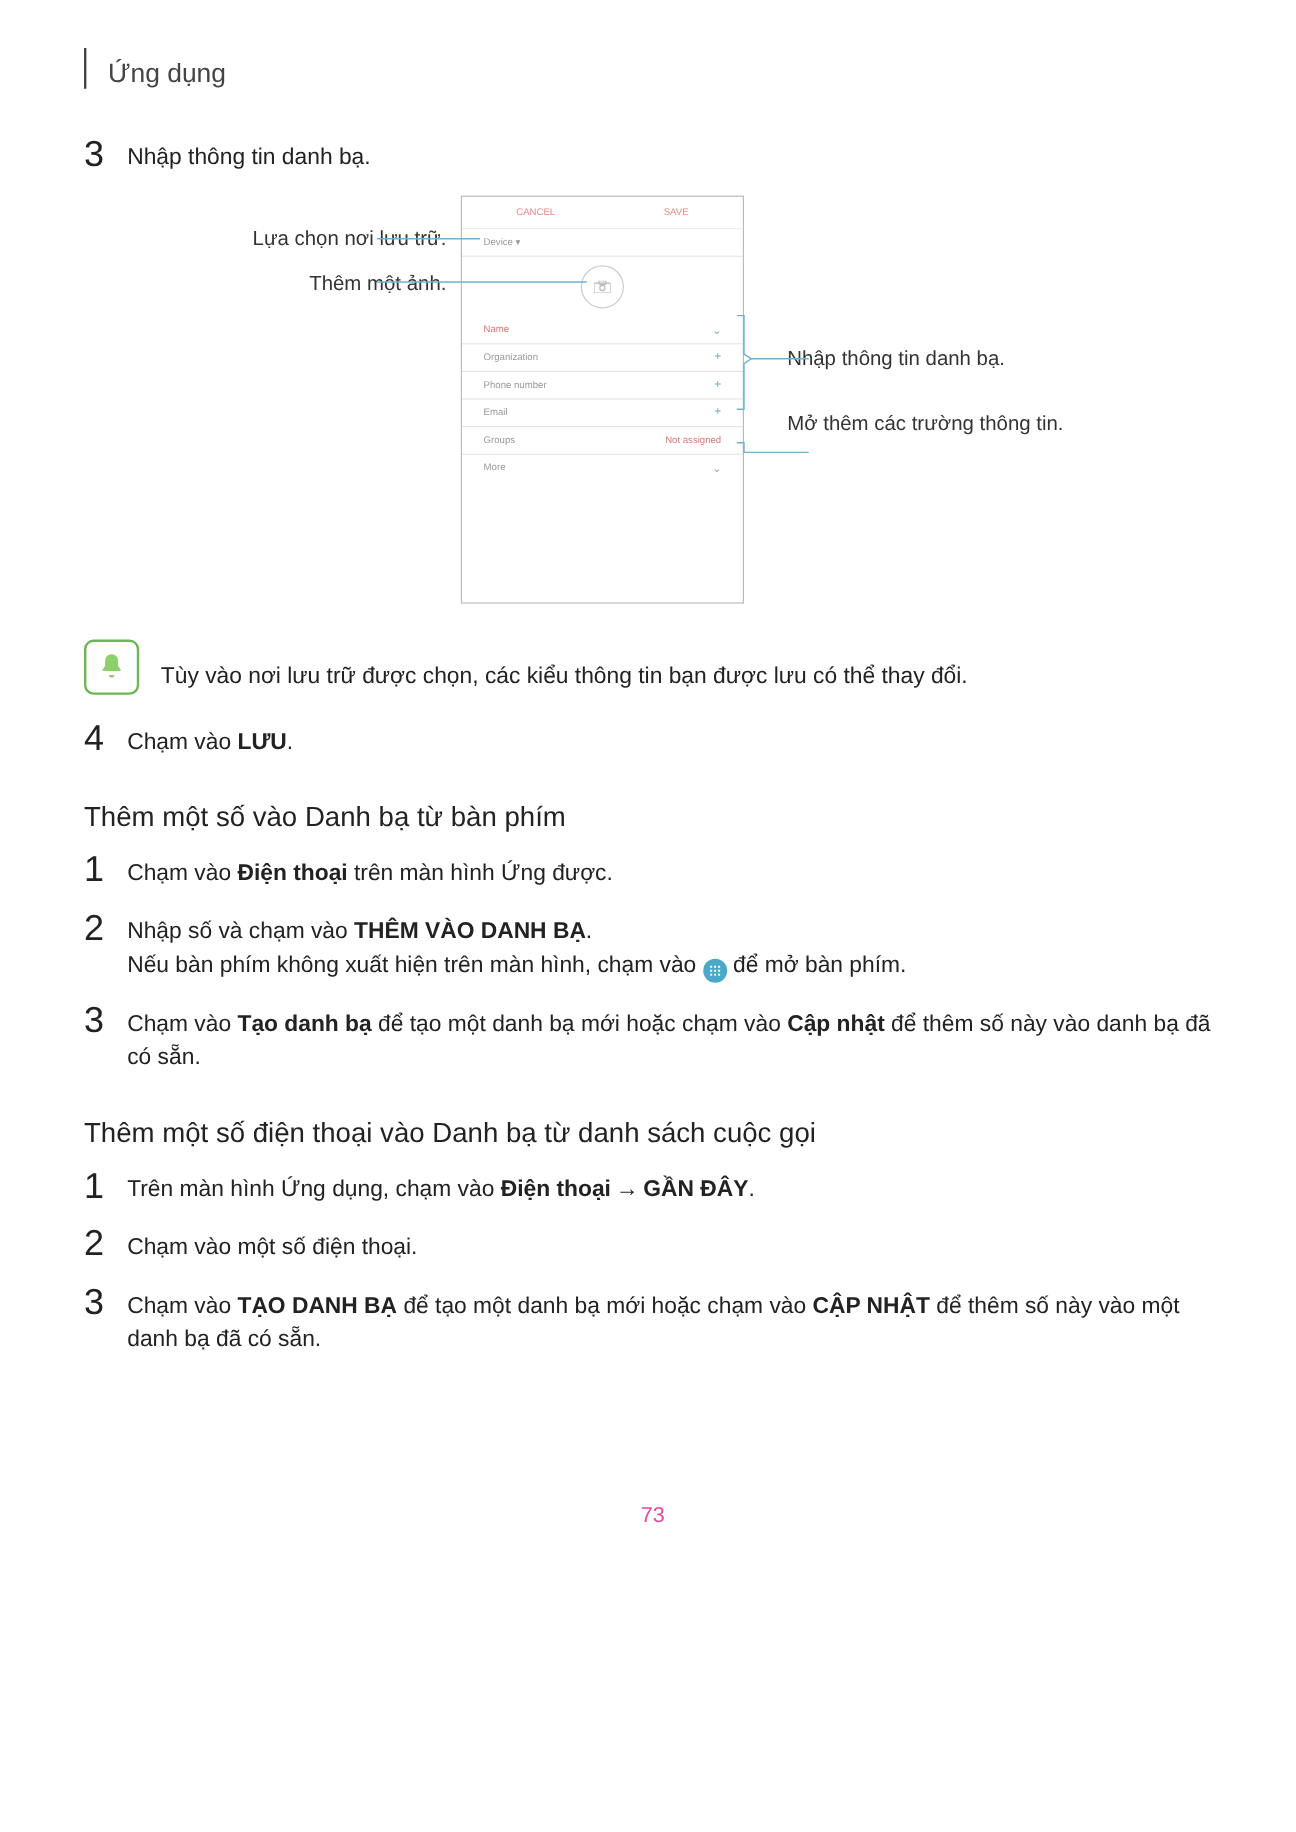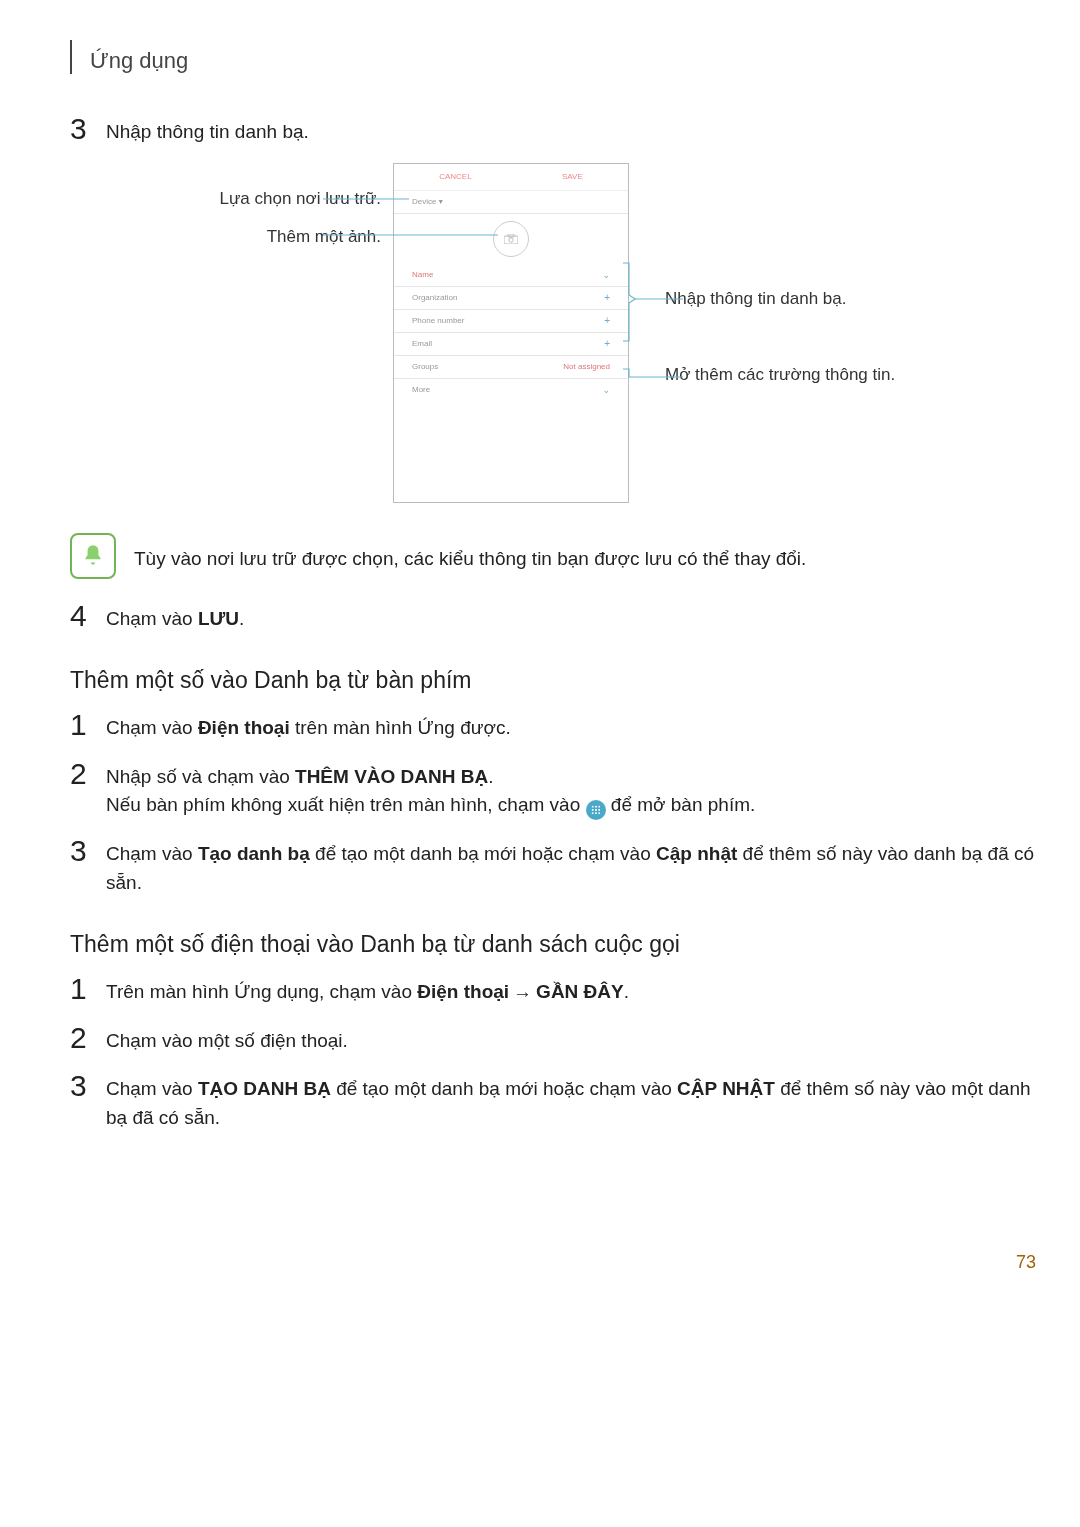--- a/index.html
+++ b/index.html
@@ -4,21 +4,21 @@
 <style>
   body {
     margin: 0;
     padding: 0;
     font-family: Arial, Helvetica, sans-serif;
     color: #222;
     background: #fff;
     width: 1080px;
   }
   .page {
-    padding: 40px 44px 60px 70px;
+    padding: 40px 62px 60px 70px;
     box-sizing: border-box;
   }
   .page-header {
     font-size: 22px;
     color: #444;
     border-left: 2px solid #444;
     padding-left: 18px;
     margin-bottom: 40px;
     height: 34px;
     display: flex;
@@ -126,21 +126,21 @@
     stroke-width: 1.2;
   }
   .svg-overlay {
     position: absolute;
     pointer-events: none;
   }
 
   
   .note {
     display: flex;
-    align-items: center;
+    align-items: flex-end;
     margin: 12px 0 22px 0;
     gap: 18px;
   }
   .note-icon {
     width: 42px;
     height: 42px;
     border: 2px solid #6fb556;
     border-radius: 8px;
     display: flex;
     justify-content: center;
@@ -174,23 +174,23 @@
   .keypad-icon::before {
     content: "";
     width: 10px;
     height: 10px;
     background:
       radial-gradient(circle, #fff 1px, transparent 1px) 0 0/3.3px 3.3px;
   }
   .arrow { padding: 0 4px; }
 
   .page-num {
-    text-align: right;
+    text-align: center;
     font-size: 18px;
-    color: #a16207;
+    color: #ec4899;
     margin-top: 120px;
   }
 
   .illus-rel { position: relative; }
 </style>
 </head>
 <body>
 
 <div class="page">
 
@@ -263,21 +263,21 @@
 
           <path class="brace" d="M300,100 L306,100 L306,132 L312,136 L306,140 L306,178 L300,178"></path>
           <line class="lead-line" x1="312" y1="136" x2="360" y2="136"></line>
 
           <path class="brace" d="M300,206 L306,206 L306,214 L360,214"></path>
         </svg>
       </div>
 
       <div>
         <div class="callout-right" style="margin-top:126px;">Nhập thông tin danh bạ.</div>
-        <div class="callout-right" style="margin-top:56px;">Mở thêm các trường thông tin.</div>
+        <div class="callout-right" style="margin-top:34px;">Mở thêm các trường thông tin.</div>
       </div>
 
     </div>
   </div>
 
   <div class="note">
     <div class="note-icon">
       <svg width="26" height="26" viewBox="0 0 24 24">
           <path fill="#8bd06c" d="M12 2a5 5 0 0 0-5 5v4l-2 3v1h14v-1l-2-3V7a5 5 0 0 0-5-5zm-2 16a2 2 0 0 0 4 0h-4z"></path>
         </svg>

